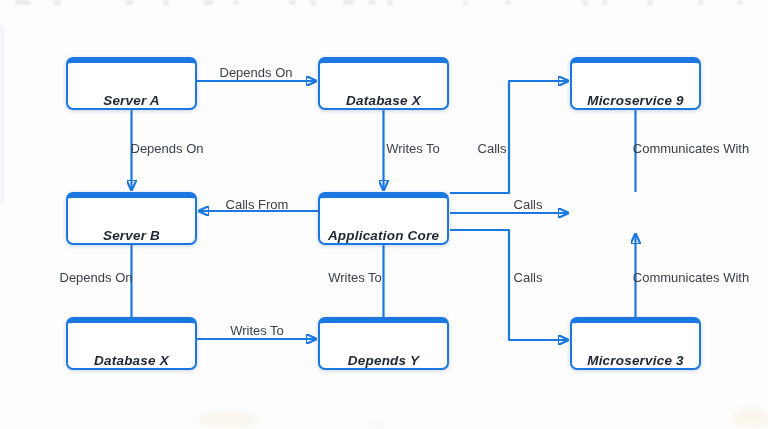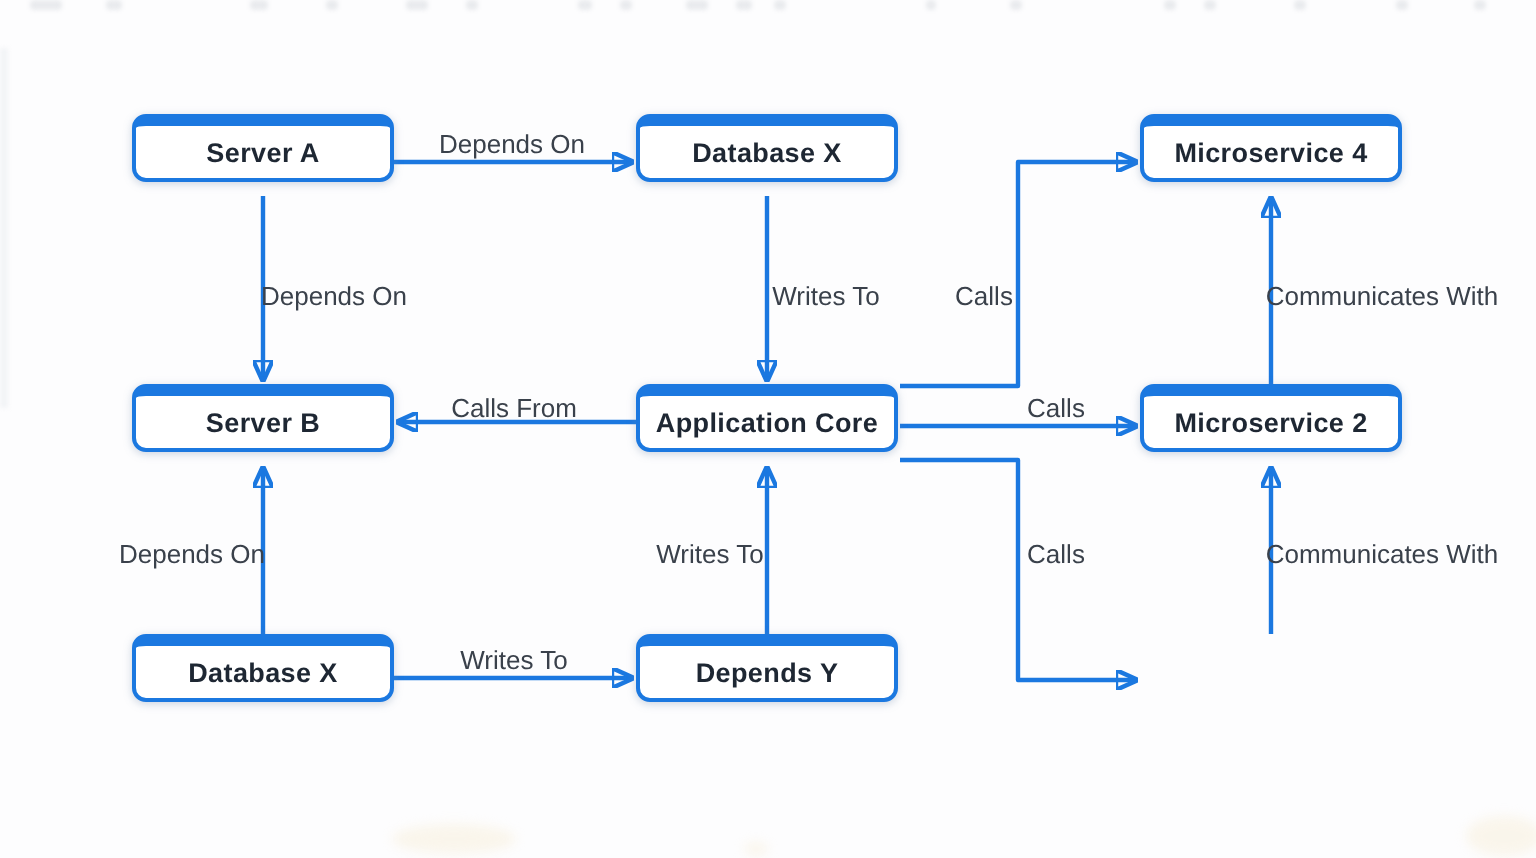--- a/index.html
+++ b/index.html
@@ -19,28 +19,29 @@
     width: 768px; height: 429px;
   }
   .edges-svg path {
     fill: none;
     stroke: #1b78e0;
     stroke-width: 2.2;
     stroke-linejoin: round;
   }
   .node {
     position: absolute;
-    width: 131px; height: 34px;
+    width: 131px; height: 53px;
     box-sizing: border-box;
     background: #ffffff;
     border: 2px solid #1b78e0;
     border-top: 6px solid #1b78e0;
     border-radius: 7px;
-    display: flex; align-items: center; justify-content: center;
+    display: flex; align-items: flex-end; justify-content: center;
     box-shadow: 0 1px 4px rgba(110,135,170,0.35);
+    font-style: italic;
   }
   .node-label {
     font-size: 13.5px;
     font-weight: bold;
     color: #1e2733;
     letter-spacing: 0.2px;
     white-space: nowrap;
   }
   .edge-label {
     position: absolute;
@@ -92,36 +93,36 @@
     <path d="M383.5,317 V234" marker-end="url(#arrow)"></path>
   </svg>
 
   <div class="node" style="left:66px; top:57px;">
     <span class="node-label">Server A</span>
   </div>
   <div class="node" style="left:318px; top:57px;">
     <span class="node-label">Database X</span>
   </div>
   <div class="node" style="left:570px; top:57px;">
-    <span class="node-label">Microservice 4</span>
+    <span class="node-label">Microservice 9</span>
   </div>
   <div class="node" style="left:66px; top:192px;">
     <span class="node-label">Server B</span>
   </div>
   <div class="node" style="left:318px; top:192px;">
     <span class="node-label">Application Core</span>
   </div>
-  <div class="node" style="left:570px; top:192px;">
-    <span class="node-label">Microservice 2</span>
-  </div>
   <div class="node" style="left:66px; top:317px;">
     <span class="node-label">Database X</span>
   </div>
   <div class="node" style="left:318px; top:317px;">
     <span class="node-label">Depends Y</span>
+  </div>
+  <div class="node" style="left:570px; top:317px;">
+    <span class="node-label">Microservice 3</span>
   </div>
 
   <div class="edge-label" style="left:256px; top:72px;">Depends On</div>
   <div class="edge-label" style="left:167px; top:148px;">Depends On</div>
   <div class="edge-label" style="left:413px; top:148px;">Writes To</div>
   <div class="edge-label" style="left:492px; top:148px;">Calls</div>
   <div class="edge-label" style="left:528px; top:204px;">Calls</div>
   <div class="edge-label" style="left:528px; top:277px;">Calls</div>
   <div class="edge-label" style="left:691px; top:148px;">Communicates With</div>
   <div class="edge-label" style="left:691px; top:277px;">Communicates With</div>

